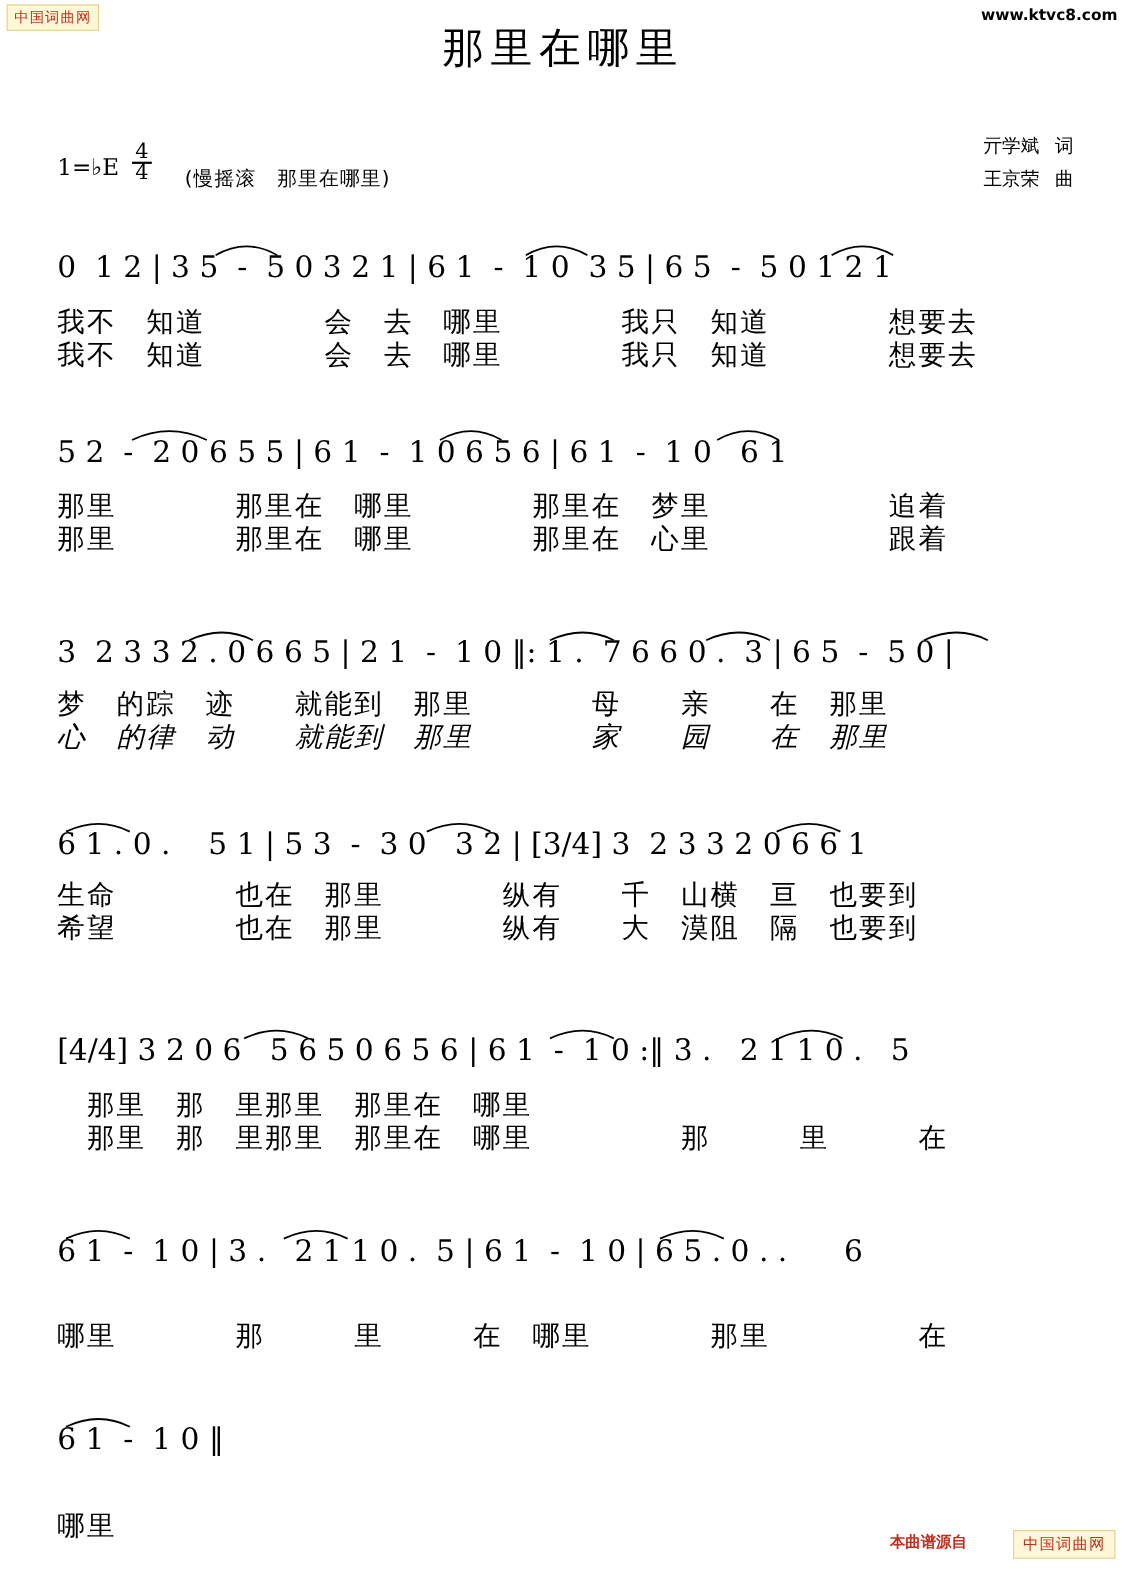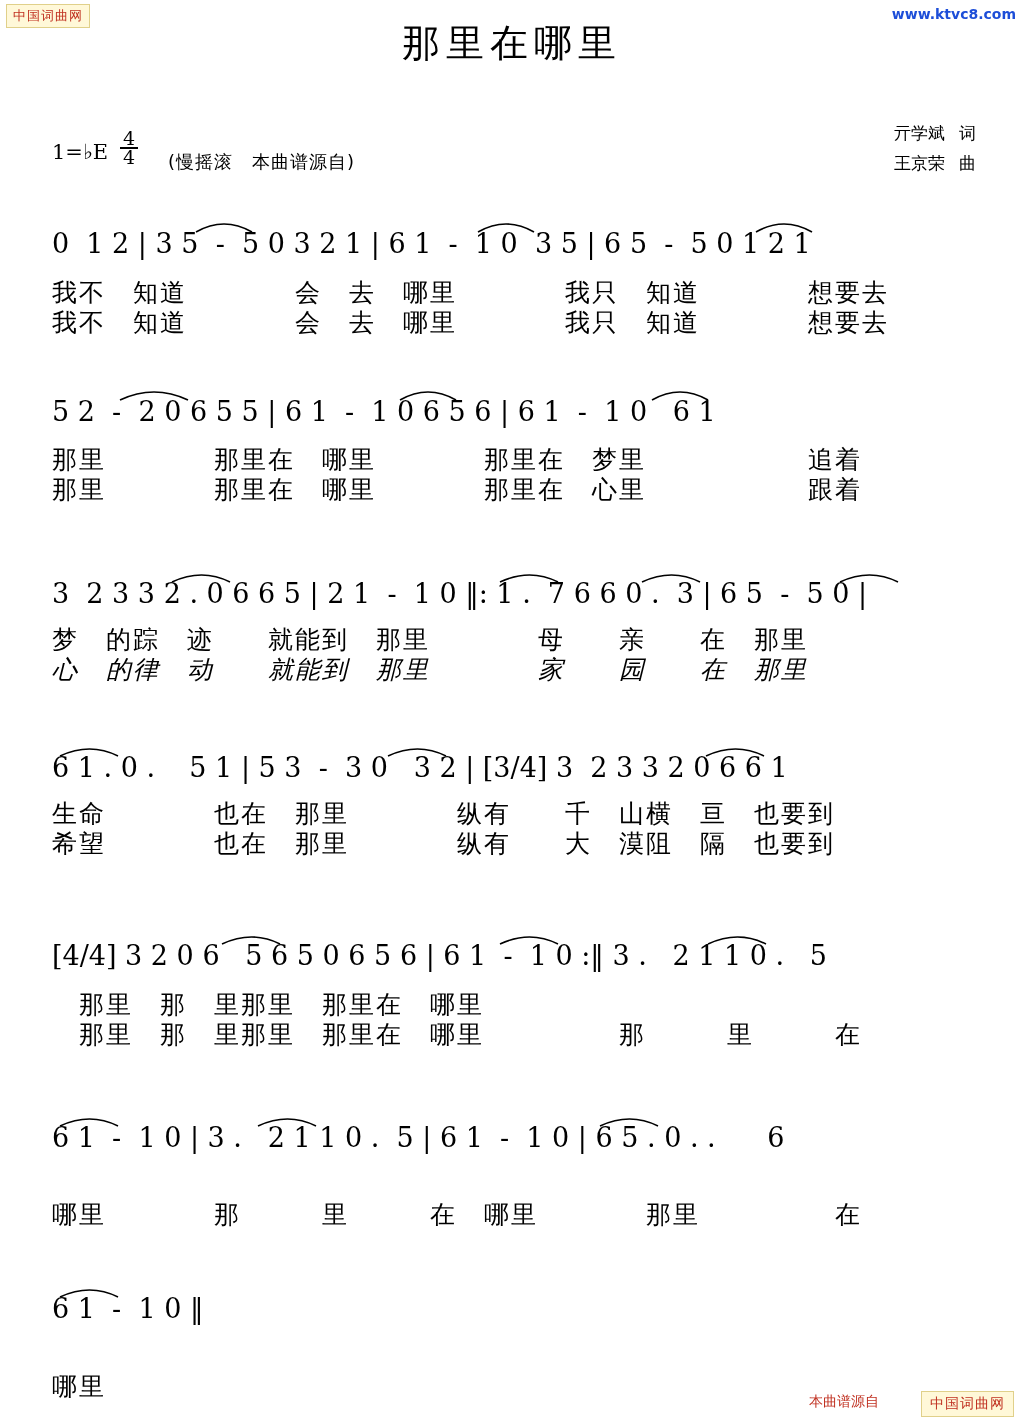--- a/index.html
+++ b/index.html
@@ -24,32 +24,32 @@
     border: 1px solid #e0d08a;
     color: #c03020;
     font-family: "DejaVu Sans", sans-serif;
     font-size: 13px;
     padding: 2px 6px;
     letter-spacing: 1px;
   }
   .wm-right {
     position: absolute;
     right: 8px; top: 6px;
-    color: #1d4ed8;
+    color: #000000;
     font-family: "DejaVu Sans", sans-serif;
     font-size: 14px;
     font-weight: bold;
   }
   .wm-bottom-text {
     position: absolute;
     right: 145px; bottom: 16px;
     color: #c03020;
     font-family: "DejaVu Sans", sans-serif;
     font-size: 14px;
-    font-weight: normal;
+    font-weight: bold;
   }
   .wm-bottom-box {
     position: absolute;
     right: 10px; bottom: 10px;
     background: #fff8d8;
     border: 1px solid #e0d08a;
     color: #c03020;
     font-family: "DejaVu Sans", sans-serif;
     font-size: 14px;
     padding: 3px 8px;
@@ -140,21 +140,21 @@
   <div>
     <span>王京荣</span><span class="role">曲</span>
   </div>
 </div>
 
 <div class="keysig">1=♭E</div>
 <div class="meter">
   <span class="num">4</span>
   <span class="den">4</span>
 </div>
-<div class="tempo">(慢摇滚　本曲谱源自)</div>
+<div class="tempo">(慢摇滚　那里在哪里)</div>
 
 <div class="system">
   <div class="notes" style="top:228px;">0  1 2 | 3 5  -  5 0 3 2 1 | 6 1  -  1 0  3 5 | 6 5  -  5 0 1 2 1</div>
   <div class="lyric" style="top:276px;">我不　知道　　　　会　去　哪里　　　　我只　知道　　　　想要去</div>
   <div class="lyric" style="top:306px;">我不　知道　　　　会　去　哪里　　　　我只　知道　　　　想要去</div>
 </div>
 
 <div class="system">
   <div class="notes" style="top:396px;">5 2  -  2 0 6 5 5 | 6 1  -  1 0 6 5 6 | 6 1  -  1 0   6 1</div>
   <div class="lyric" style="top:443px;">那里　　　　那里在　哪里　　　　那里在　梦里　　　　　　追着</div>

